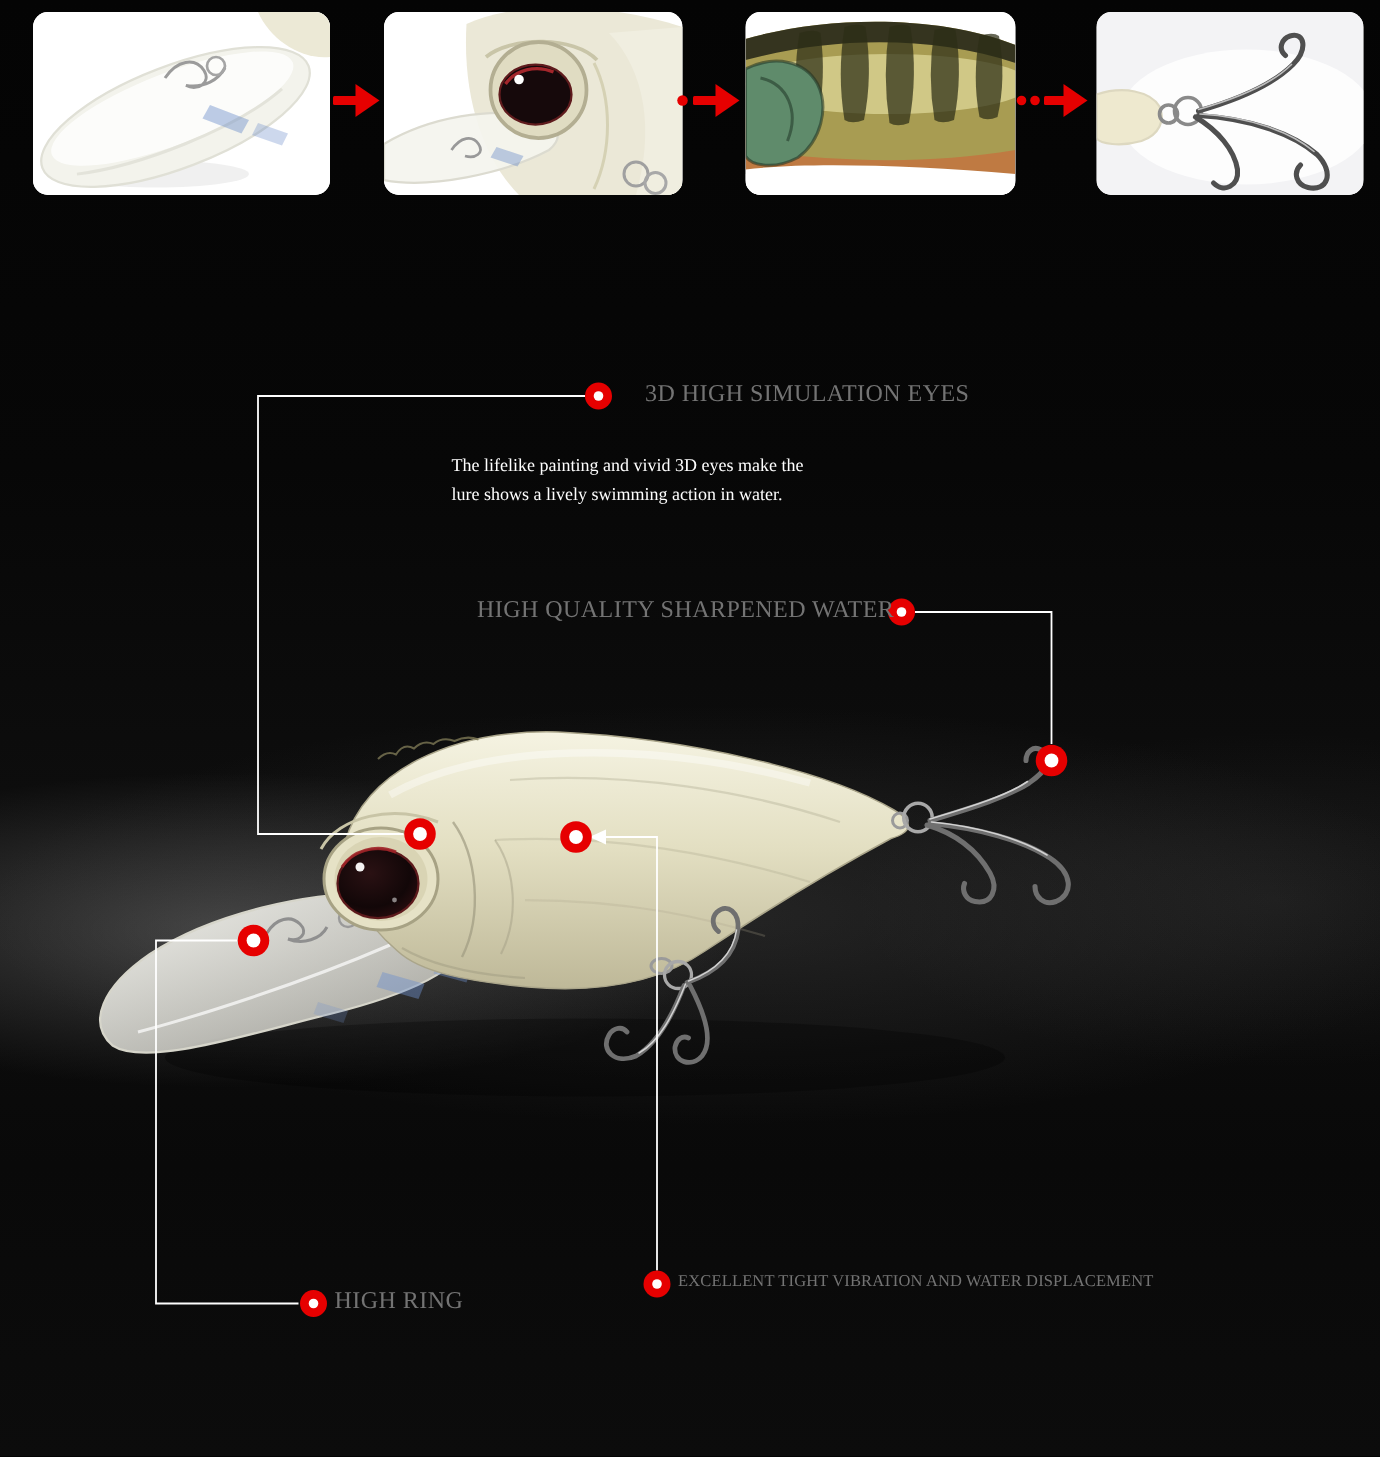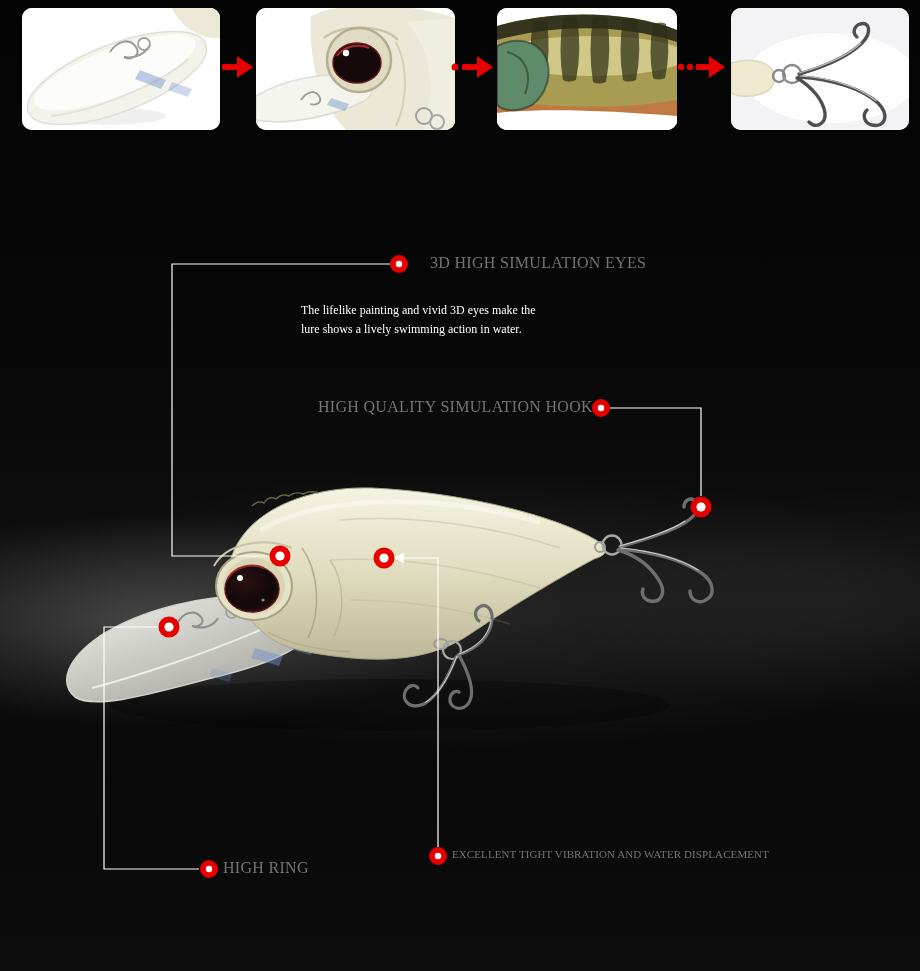--- a/index.html
+++ b/index.html
@@ -250,17 +250,17 @@
         <circle cx="438" cy="856" r="3.2" fill="#ffffff"></circle>
     </g>
   </g>
 </svg>
 
 <div class="label" style="left:430px;top:254px;">3D HIGH SIMULATION EYES</div>
 
 <div class="desc" style="left:301px;top:303px;">The lifelike painting and vivid 3D eyes make the</div>
 <div class="desc" style="left:301px;top:322px;">lure shows a lively swimming action in water.</div>
 
-<div class="label" style="left:318px;top:398px;">HIGH QUALITY SIMULATION HOOK</div>
+<div class="label" style="left:318px;top:398px;">HIGH QUALITY SHARPENED WATER</div>
 
 <div class="label" style="left:223px;top:859px;">HIGH RING</div>
 
 <div class="label small" style="left:452px;top:848px;">EXCELLENT TIGHT VIBRATION AND WATER DISPLACEMENT</div>
 
 </body></html>

